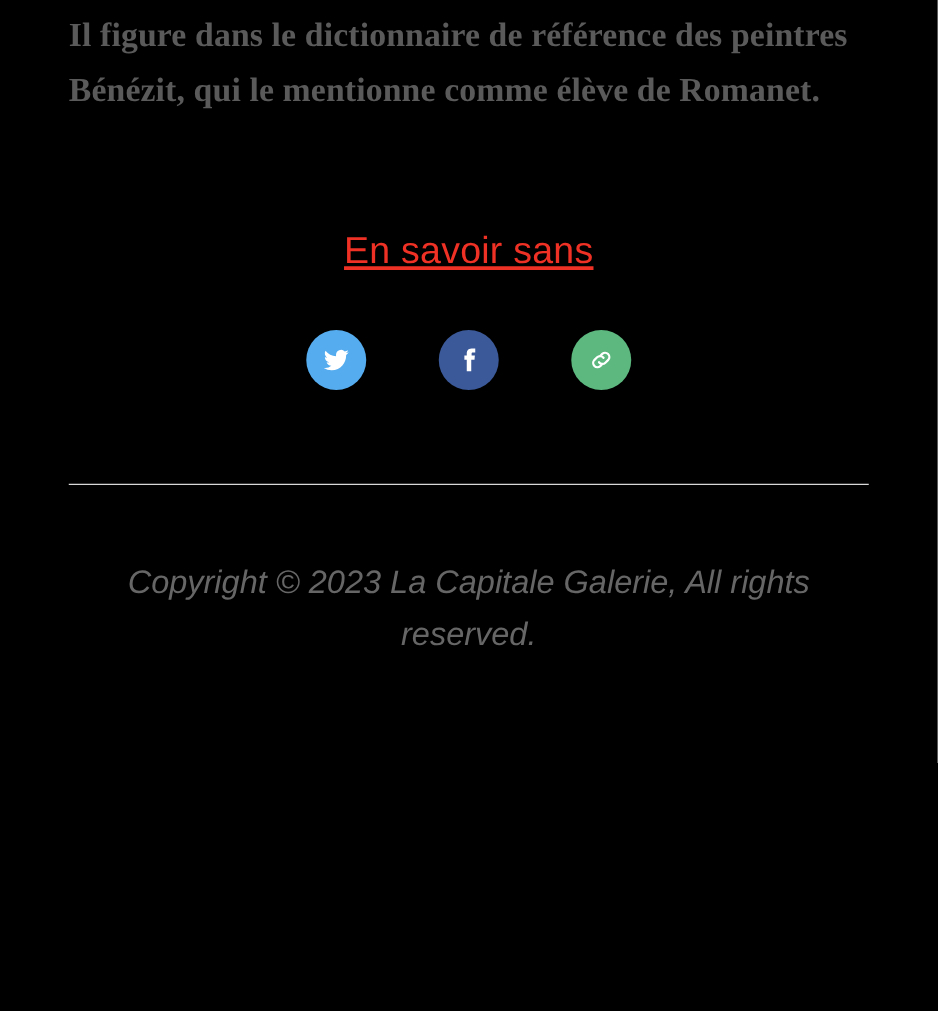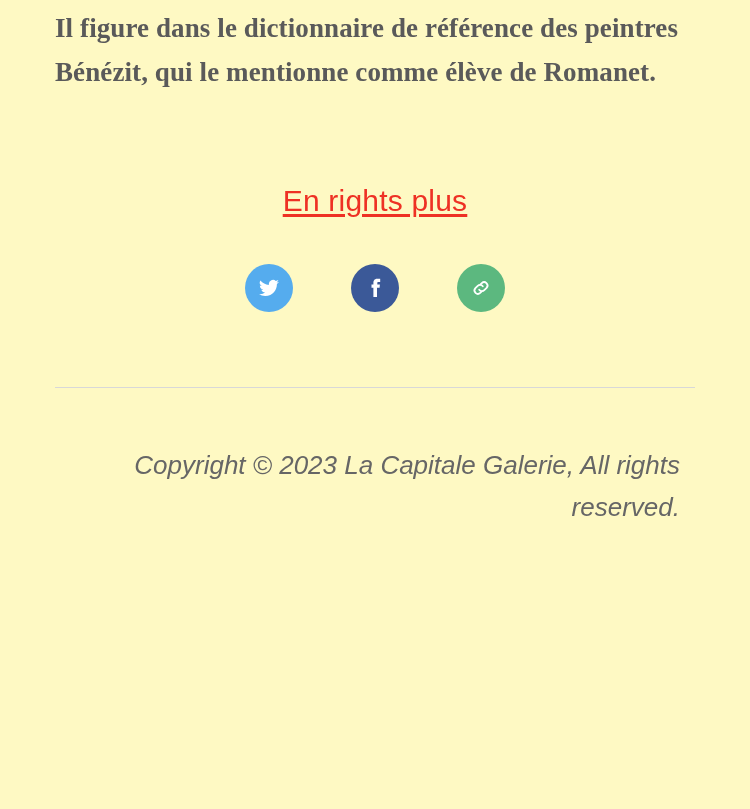--- a/index.html
+++ b/index.html
@@ -10,21 +10,21 @@
   body {
     width: 750px;
     height: 809px;
     font-family: "Liberation Sans", sans-serif;
     color: #555555;
     overflow: hidden;
   }
   .page {
     width: 750px;
     height: 809px;
-    background: #fef9c3;
+    background: #000000;
     box-sizing: border-box;
     position: relative;
   }
   .content {
     padding: 0 55px;
     box-sizing: border-box;
   }
   .para {
     font-family: "Liberation Serif", serif;
     font-weight: bold;
@@ -81,36 +81,35 @@
     margin-top: 56px;
     text-align: center;
     padding: 0 70px;
   }
   .copyright {
     font-family: "Liberation Sans", sans-serif;
     font-style: italic;
     font-size: 26px;
     line-height: 42px;
     color: #666666;
-    text-align: right;
   }
 </style>
 </head>
 <body>
 
 <div class="page">
 
   <div class="content">
     <p class="para first">Il figure dans le dictionnaire de référence des peintres Bénézit, qui le mentionne comme élève de Romanet.</p>
 
     <div class="para-gap"></div>
 
 
     <div class="cta-wrap">
-      <a href="#" class="cta-link">En rights plus</a>
+      <a href="#" class="cta-link">En savoir sans</a>
     </div>
 
     <div class="social-row">
 
       <div class="social-btn sb-twitter">
         <span>
           <svg width="24" height="24" viewBox="0 0 24 24" aria-hidden="true">
             <path fill="#ffffff" d="M22 5.8c-.7.3-1.5.5-2.4.6.9-.5 1.5-1.3 1.8-2.3-.8.5-1.7.8-2.6 1A4.1 4.1 0 0 0 11.8 8c0 .3 0 .6.1.9A11.6 11.6 0 0 1 3.4 4.6a4.1 4.1 0 0 0 1.3 5.5c-.7 0-1.3-.2-1.8-.5v.1c0 2 1.4 3.6 3.3 4-.3.1-.7.2-1.1.2-.3 0-.5 0-.8-.1.5 1.6 2 2.8 3.8 2.8A8.2 8.2 0 0 1 2 18.3a11.6 11.6 0 0 0 6.3 1.8c7.5 0 11.6-6.2 11.6-11.6v-.5c.8-.6 1.5-1.3 2.1-2.2z"></path>
           </svg>
         </span>

